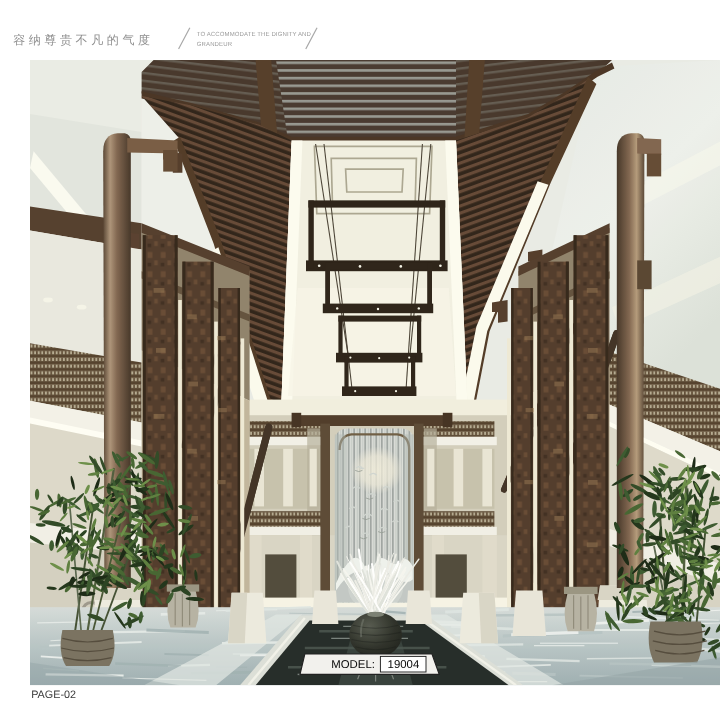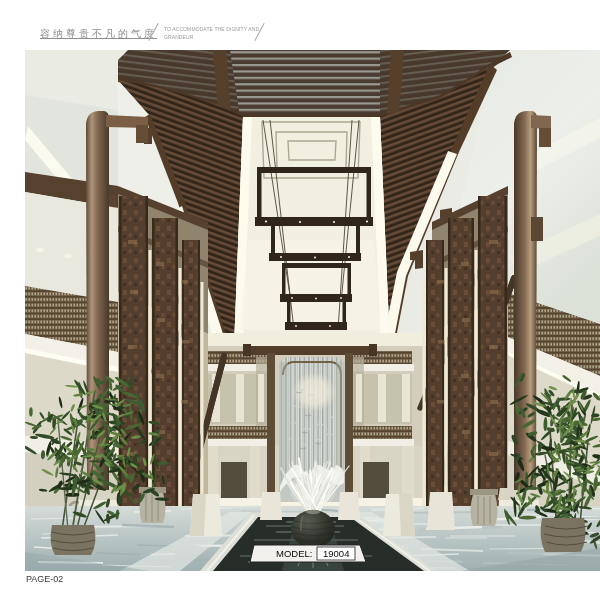--- a/index.html
+++ b/index.html
@@ -1,17 +1,17 @@
 <!DOCTYPE html>
 <html><head>
 <meta charset="utf-8">
 <style>
 html,body{margin:0;padding:0;background:#ffffff;width:600px;height:600px;overflow:hidden;}
 body{font-family:"Liberation Sans", sans-serif;position:relative;}
-.hdr-cn{position:absolute;left:40px;top:27px;font-size:10px;letter-spacing:3px;color:#8e8e8e;text-decoration:underline;}
+.hdr-cn{position:absolute;left:11px;top:27px;font-size:10px;letter-spacing:3px;color:#8e8e8e;}
 .hdr-en{position:absolute;left:164px;top:26px;font-size:5px;color:#9a9a9a;line-height:7.5px;letter-spacing:0.1px;}
 .slash{position:absolute;width:1px;height:20px;background:#a8a8a8;transform:rotate(28deg);}
 .pageno{position:absolute;left:26px;top:574px;font-size:9px;color:#3a3a3a;}
 #photo{position:absolute;left:0;top:0;}
 </style>
 </head>
 <body>
 
 <div class="hdr-cn">容纳尊贵不凡的气度</div>
 

